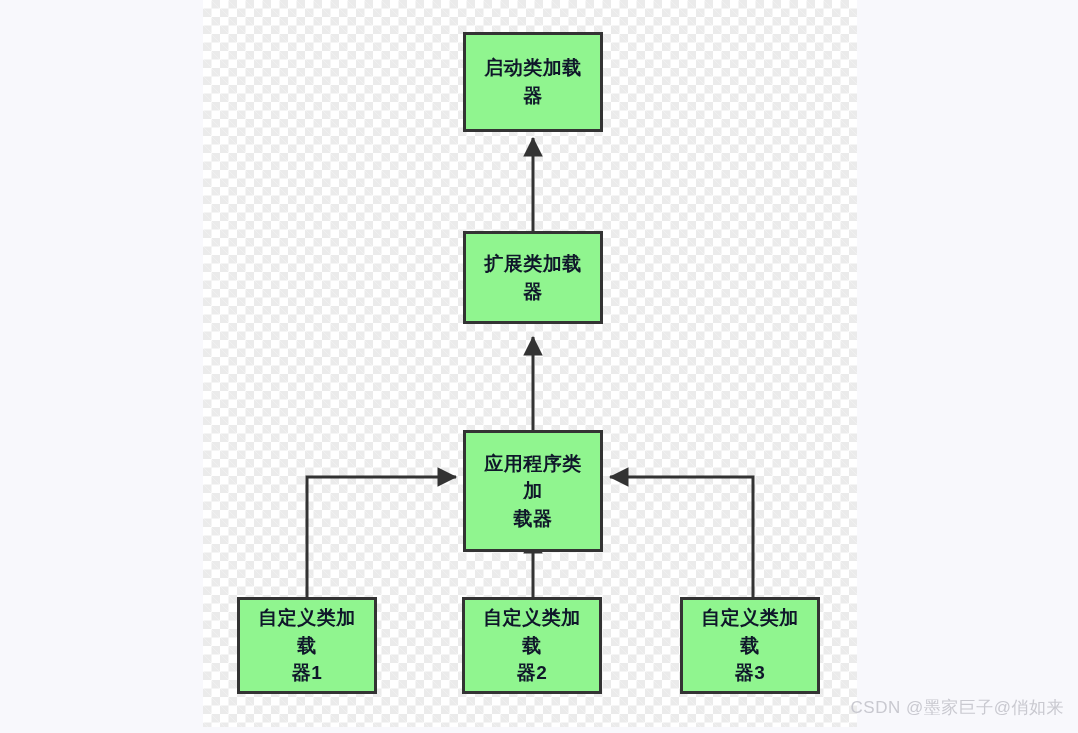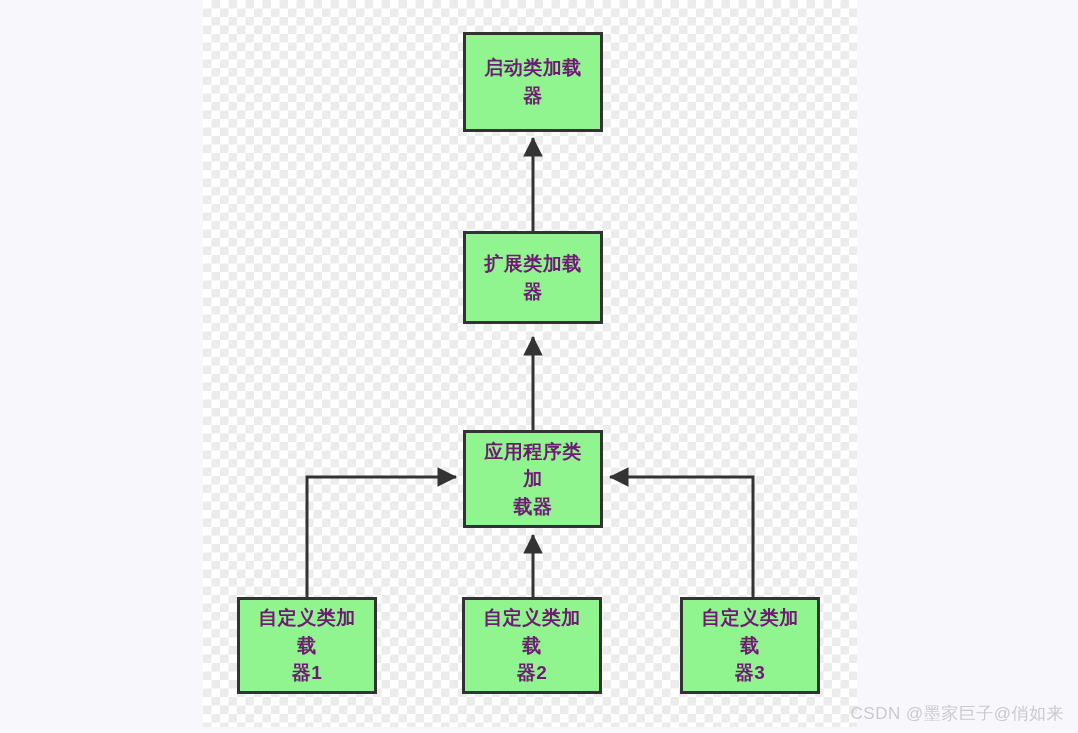--- a/index.html
+++ b/index.html
@@ -43,45 +43,45 @@
   
   .node {
     position: absolute;
     box-sizing: border-box;
     border: 3px solid #333333;
     background: #90f58f;
     display: flex;
     align-items: center;
     justify-content: center;
     text-align: center;
-    color: #701a75;
+    color: #0f172a;
     font-size: 19px;
     font-weight: 700;
     line-height: 1.45;
     letter-spacing: 0.5px;
     padding: 0 12px;
   }
 
   #node-bootstrap   { left: 463px; top: 32px;  width: 140px; height: 100px; }
   #node-extension   { left: 463px; top: 231px; width: 140px; height: 93px;  }
-  #node-application { left: 463px; top: 430px; width: 140px; height: 98px;  }
+  #node-application { left: 463px; top: 430px; width: 140px; height: 122px;  }
   #node-custom-1    { left: 237px; top: 597px; width: 140px; height: 97px;  }
   #node-custom-2    { left: 462px; top: 597px; width: 140px; height: 97px;  }
   #node-custom-3    { left: 680px; top: 597px; width: 140px; height: 97px;  }
 
   .node-label {
     display: block;
     white-space: pre-line;
   }
 
   
   #watermark {
     position: absolute;
     right: 14px;
-    bottom: 8px;
+    bottom: 14px;
     font-size: 17px;
     color: #c9c9d0;
     letter-spacing: 0.5px;
     white-space: nowrap;
   }
 </style>
 </head>
 <body>
 
 <div id="diagram-canvas"></div>

